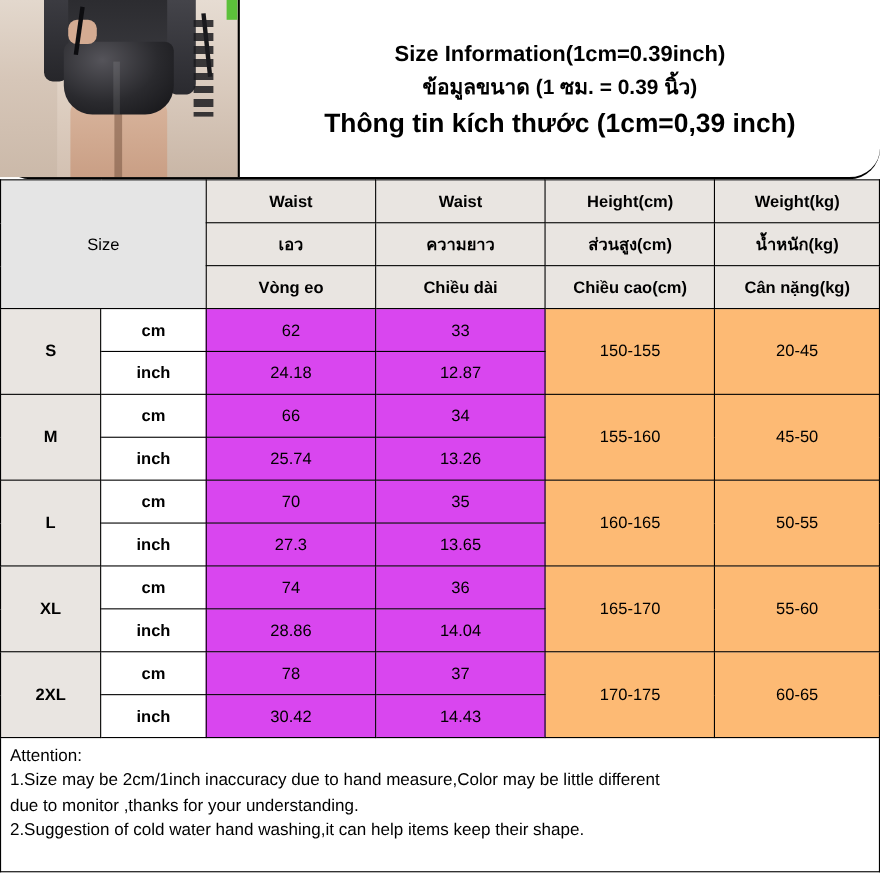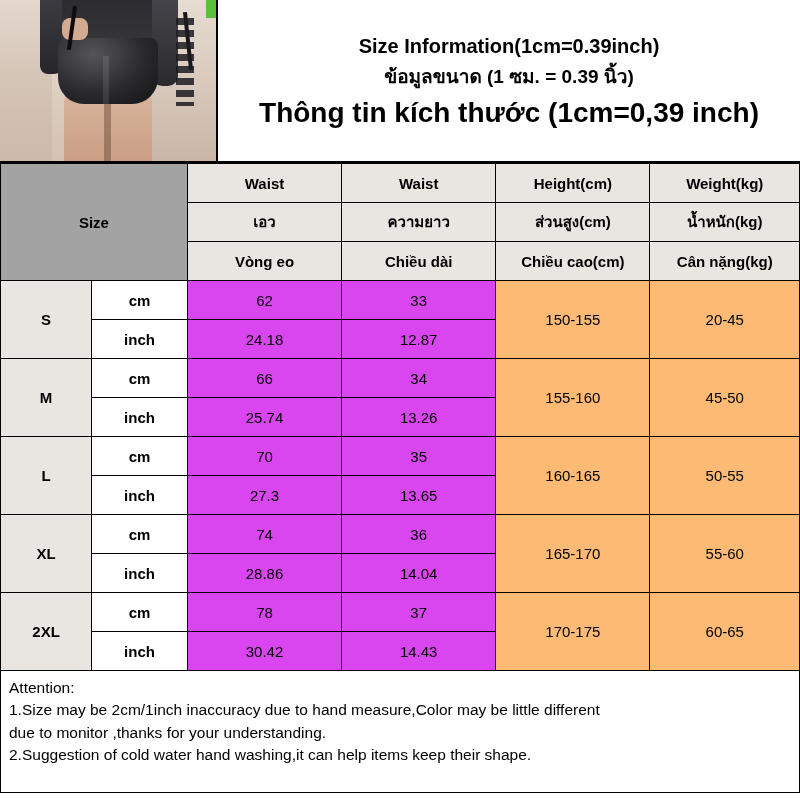--- a/index.html
+++ b/index.html
@@ -20,20 +20,21 @@
     height: 800px;
     box-sizing: border-box;
   }
 
   
   .header {
     display: flex;
     height: 163px;
     border-bottom: 2px solid #000;
     box-sizing: border-box;
+    border-radius: 28px;
   }
   .photo {
     width: 218px;
     height: 100%;
     position: relative;
     overflow: hidden;
     background: #cdbfb4;
     border-right: 2px solid #000;
     box-sizing: border-box;
   }
@@ -172,21 +173,21 @@
     box-sizing: border-box;
   }
   .titles .t {
     font-weight: bold;
     font-size: 20px;
     line-height: 1.55;
     text-align: center;
     white-space: nowrap;
   }
   .titles .t2 { font-size: 19px; }
-  .titles .t3 { font-size: 28px; }
+  .titles .t3 { font-size: 24px; }
 
   
   table.size {
     width: 100%;
     border-collapse: collapse;
     table-layout: fixed;
   }
   table.size th, table.size td {
     border: 1px solid #000;
     text-align: center;
@@ -204,22 +205,22 @@
 
   .hdr {
     background: #e9e5e1;
     font-weight: bold;
   }
   .hdr-row td, .hdr-row th {
     height: 34px;
     margin-top: 40px;
   }
   .size-word {
-    background: #a3a3a3;
-    font-weight: bold;
+    background: #e5e5e5;
+    font-weight: normal;
     font-size: 26px;
   }
   .sizecell {
     background: #e9e5e1;
     font-weight: bold;
     font-size: 17px;
   }
   .unitcell {
     background: #ffffff;
     font-weight: bold;

